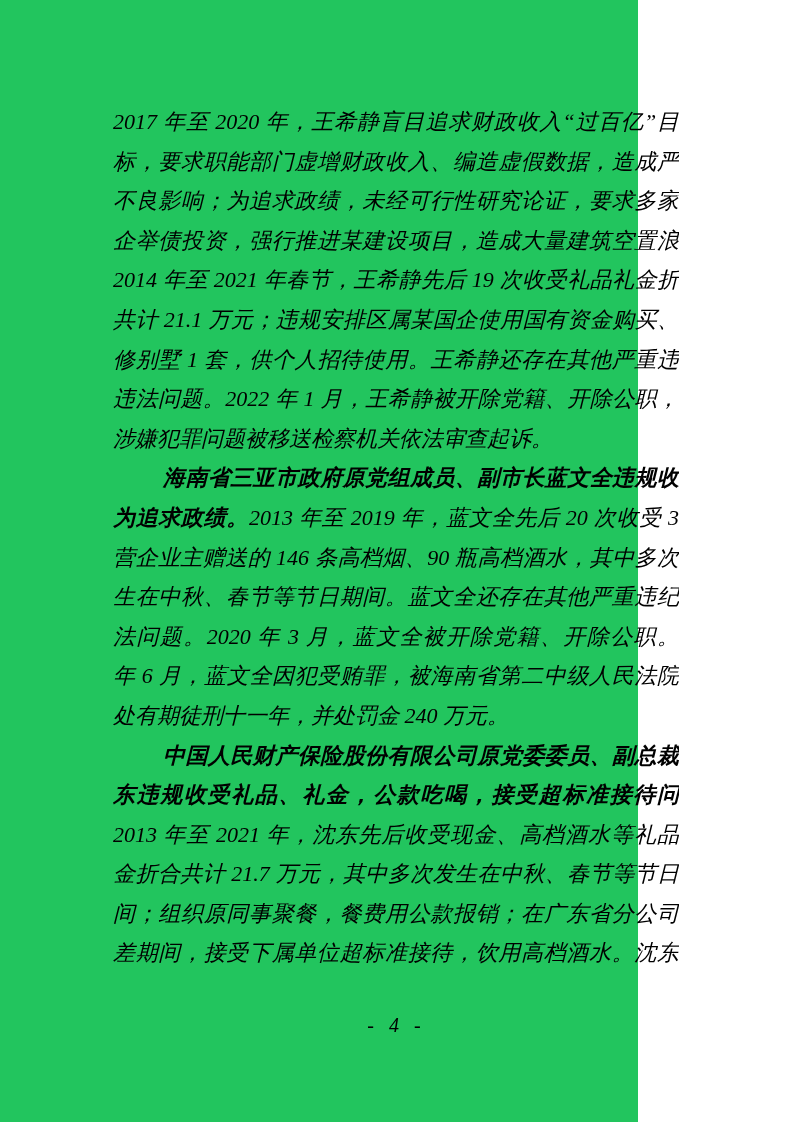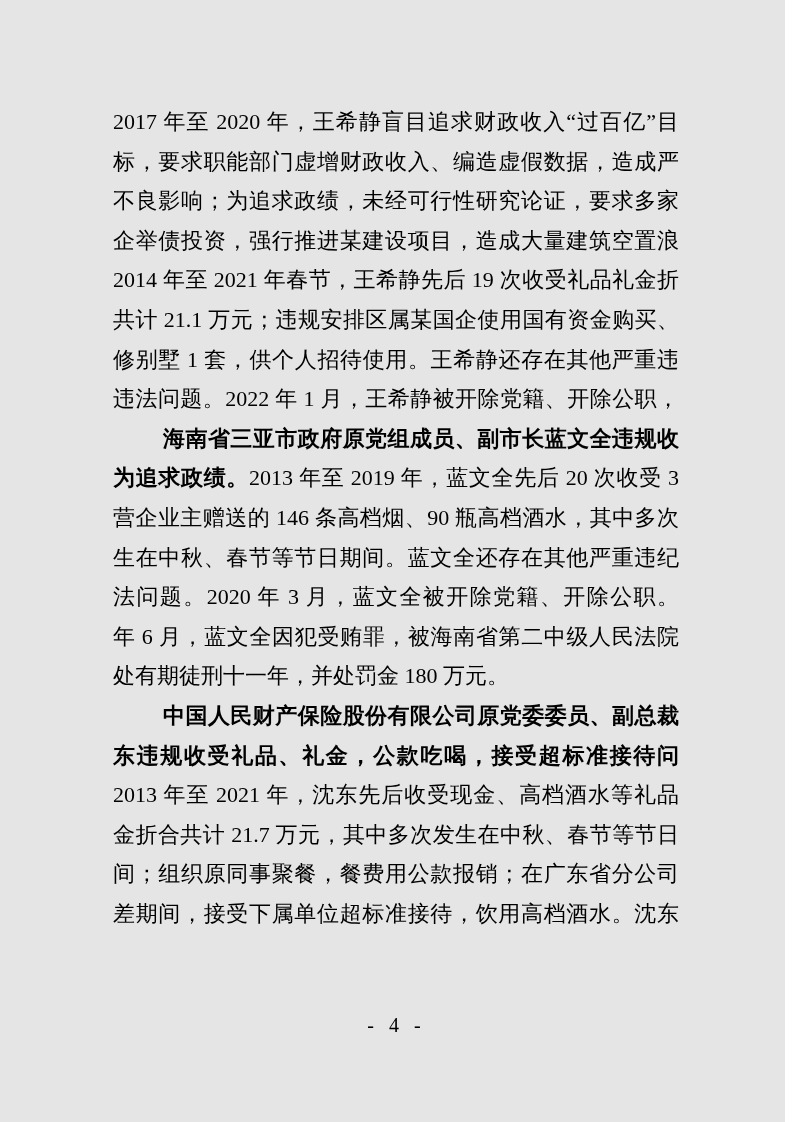--- a/index.html
+++ b/index.html
@@ -11,23 +11,24 @@
     height: 1122px;
     background: #ffffff;
     position: relative;
     overflow: hidden;
     font-family: "Liberation Serif", "DejaVu Serif", serif;
     color: #000000;
   }
   .page {
     position: absolute;
     left: 0; top: 0;
-    width: 785px;
+    width: 638px;
     height: 1122px;
-    background: #e5e5e5;
+    background: #22c55e;
+    font-style: italic;
   }
   .text-block {
     position: absolute;
     left: 113px;
     top: 102px;
     width: 566px;
     font-size: 22px;
     line-height: 39.6px;
     color: #000000;
   }
@@ -65,27 +66,28 @@
 <div class="page">
   <div class="text-block">
       <div class="line just"><span>2017 年至 2020 年，王希静盲目追求财政收入“过百亿”目</span></div>
       <div class="line just"><span>标，要求职能部门虚增财政收入、编造虚假数据，造成严重</span></div>
       <div class="line just"><span>不良影响；为追求政绩，未经可行性研究论证，要求多家国</span></div>
       <div class="line just"><span>企举债投资，强行推进某建设项目，造成大量建筑空置浪费。</span></div>
       <div class="line just"><span>2014 年至 2021 年春节，王希静先后 19 次收受礼品礼金折合</span></div>
       <div class="line just"><span>共计 21.1 万元；违规安排区属某国企使用国有资金购买、装</span></div>
       <div class="line just"><span>修别墅 1 套，供个人招待使用。王希静还存在其他严重违纪</span></div>
       <div class="line just"><span>违法问题。2022 年 1 月，王希静被开除党籍、开除公职，其</span></div>
+      <div class="line"><span>涉嫌犯罪问题被移送检察机关依法审查起诉。</span></div>
       <div class="line just indent"><span class="seg-bold">海南省三亚市政府原党组成员、副市长蓝文全违规收受</span></div>
       <div class="line just"><span class="seg-bold">为追求政绩。</span><span>2013 年至 2019 年，蓝文全先后 20 次收受 3 名私</span></div>
       <div class="line just"><span>营企业主赠送的 146 条高档烟、90 瓶高档酒水，其中多次发</span></div>
       <div class="line just"><span>生在中秋、春节等节日期间。蓝文全还存在其他严重违纪违</span></div>
       <div class="line just"><span>法问题。2020 年 3 月，蓝文全被开除党籍、开除公职。2020</span></div>
       <div class="line just"><span>年 6 月，蓝文全因犯受贿罪，被海南省第二中级人民法院判</span></div>
-      <div class="line"><span>处有期徒刑十一年，并处罚金 180 万元。</span></div>
+      <div class="line"><span>处有期徒刑十一年，并处罚金 240 万元。</span></div>
       <div class="line just indent"><span class="seg-bold">中国人民财产保险股份有限公司原党委委员、副总裁沈</span></div>
       <div class="line just"><span class="seg-bold">东违规收受礼品、礼金，公款吃喝，接受超标准接待问题。</span></div>
       <div class="line just"><span>2013 年至 2021 年，沈东先后收受现金、高档酒水等礼品礼</span></div>
       <div class="line just"><span>金折合共计 21.7 万元，其中多次发生在中秋、春节等节日期</span></div>
       <div class="line just"><span>间；组织原同事聚餐，餐费用公款报销；在广东省分公司出</span></div>
       <div class="line just"><span>差期间，接受下属单位超标准接待，饮用高档酒水。沈东还</span></div>
     </div>
   <div class="page-number">- 4 -</div>
 </div>
 

